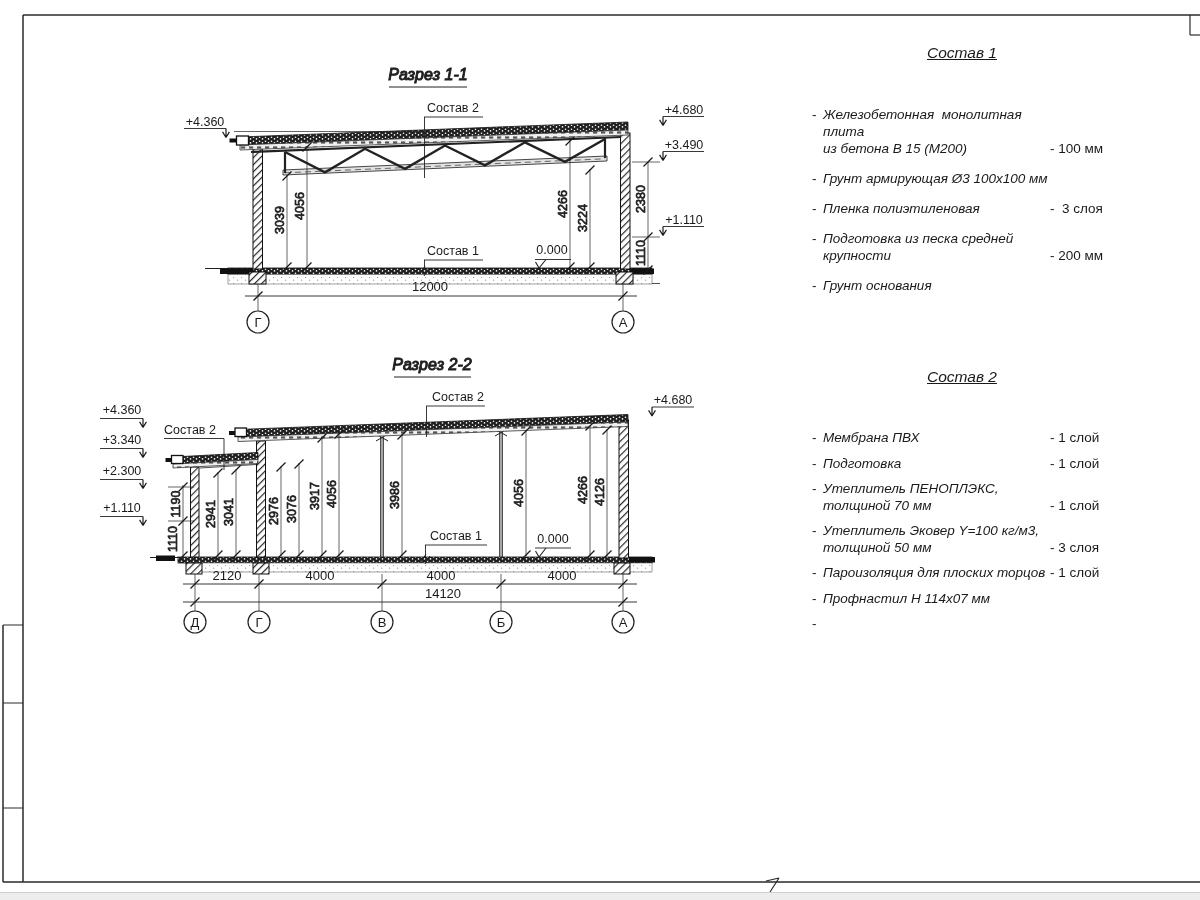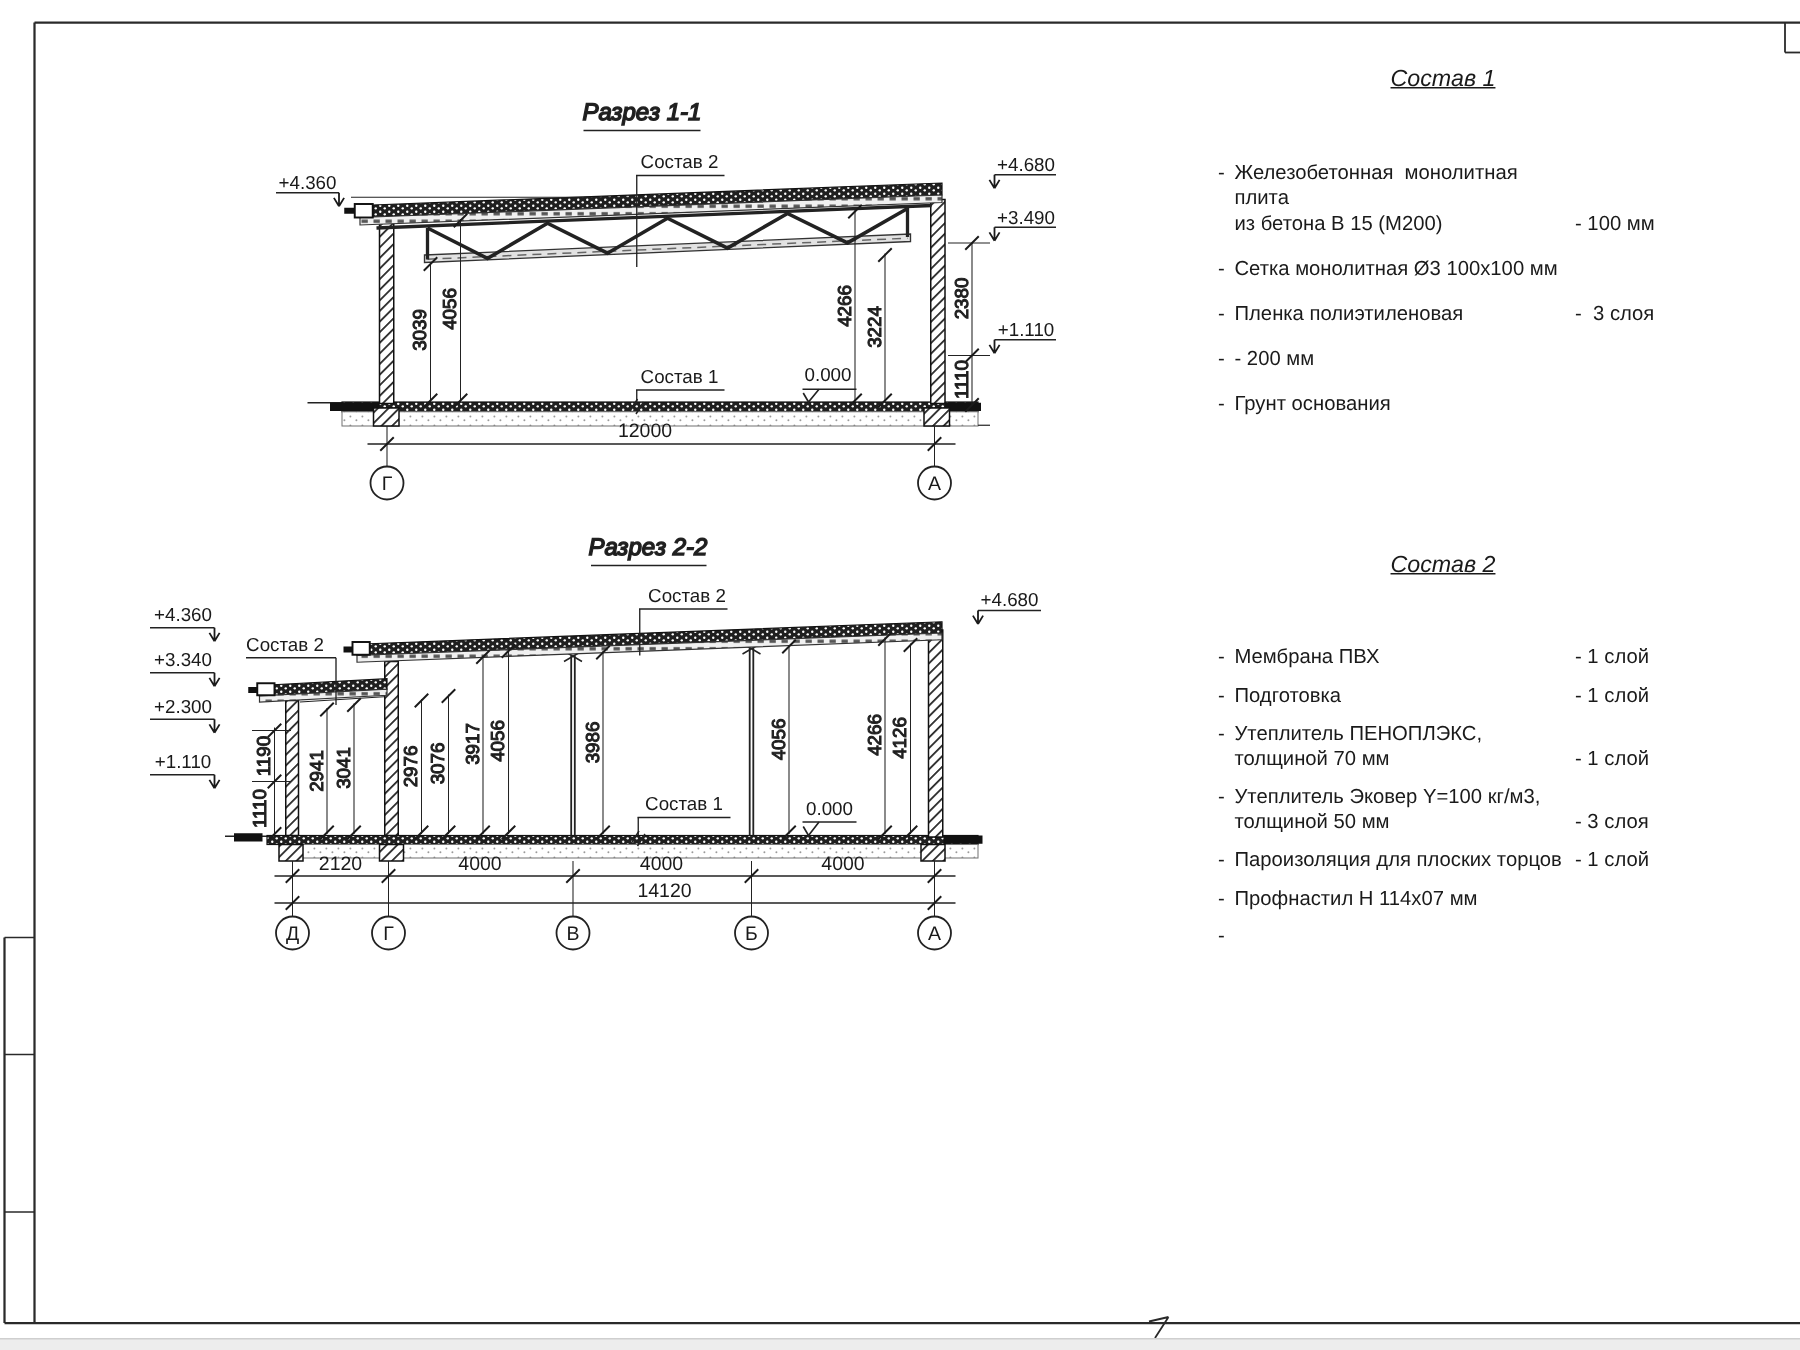--- a/index.html
+++ b/index.html
@@ -11,21 +11,21 @@
   .t-dim{font-size:12.5px;}
   .t-big{font-size:13px;}
   .t-lbl{font-size:12.5px;}
   .t-axis{font-size:13px;}
   .list{position:absolute;width:300px;}
   .list-title{font-style:italic;font-size:15.5px;text-align:center;text-decoration:underline;
               margin-bottom:44px;}
   .li{display:flex;align-items:flex-start;font-size:13.5px;line-height:17px;margin-bottom:13px;}
   .list--2 .li{margin-bottom:9px;line-height:16.5px;}
   .bu{flex:none;width:11px;}
-  .nm{flex:1;white-space:pre-wrap;}
+  .nm{flex:1;white-space:pre-wrap;font-style:italic;}
   .vl{flex:none;width:62px;white-space:pre;align-self:flex-end;}
   .edge-strip{position:absolute;left:0;bottom:0;width:1200px;height:7px;background:#ededed;
               border-top:1px solid #cfcfcf;}
 </style>
 </head>
 <body>
 
 <div class="sheet">
 
 <svg class="draw" width="1200" height="900" viewBox="0 0 1200 900">
@@ -350,30 +350,32 @@
 <div class="list" style="left:812px;top:44px;">
   <div class="list-title">Состав 1</div>
   <div class="li">
     <span class="bu">-</span>
     <span class="nm">Железобетонная  монолитная плита
 из бетона В 15 (М200)</span>
     <span class="vl">- 100 мм</span>
   </div>
   <div class="li">
     <span class="bu">-</span>
-    <span class="nm">Сетка монолитная Ø3 100х100 мм</span>
+    <span class="nm">Грунт армирующая Ø3 100х100 мм</span>
     <span class="vl"></span>
   </div>
   <div class="li">
     <span class="bu">-</span>
     <span class="nm">Пленка полиэтиленовая</span>
     <span class="vl">-  3 слоя</span>
   </div>
   <div class="li">
     <span class="bu">-</span>
+    <span class="nm">Подготовка из песка средней
+крупности</span>
     <span class="vl">- 200 мм</span>
   </div>
   <div class="li">
     <span class="bu">-</span>
     <span class="nm">Грунт основания</span>
     <span class="vl"></span>
   </div>
 </div>
 
 <div class="list list--2" style="left:812px;top:368px;">

